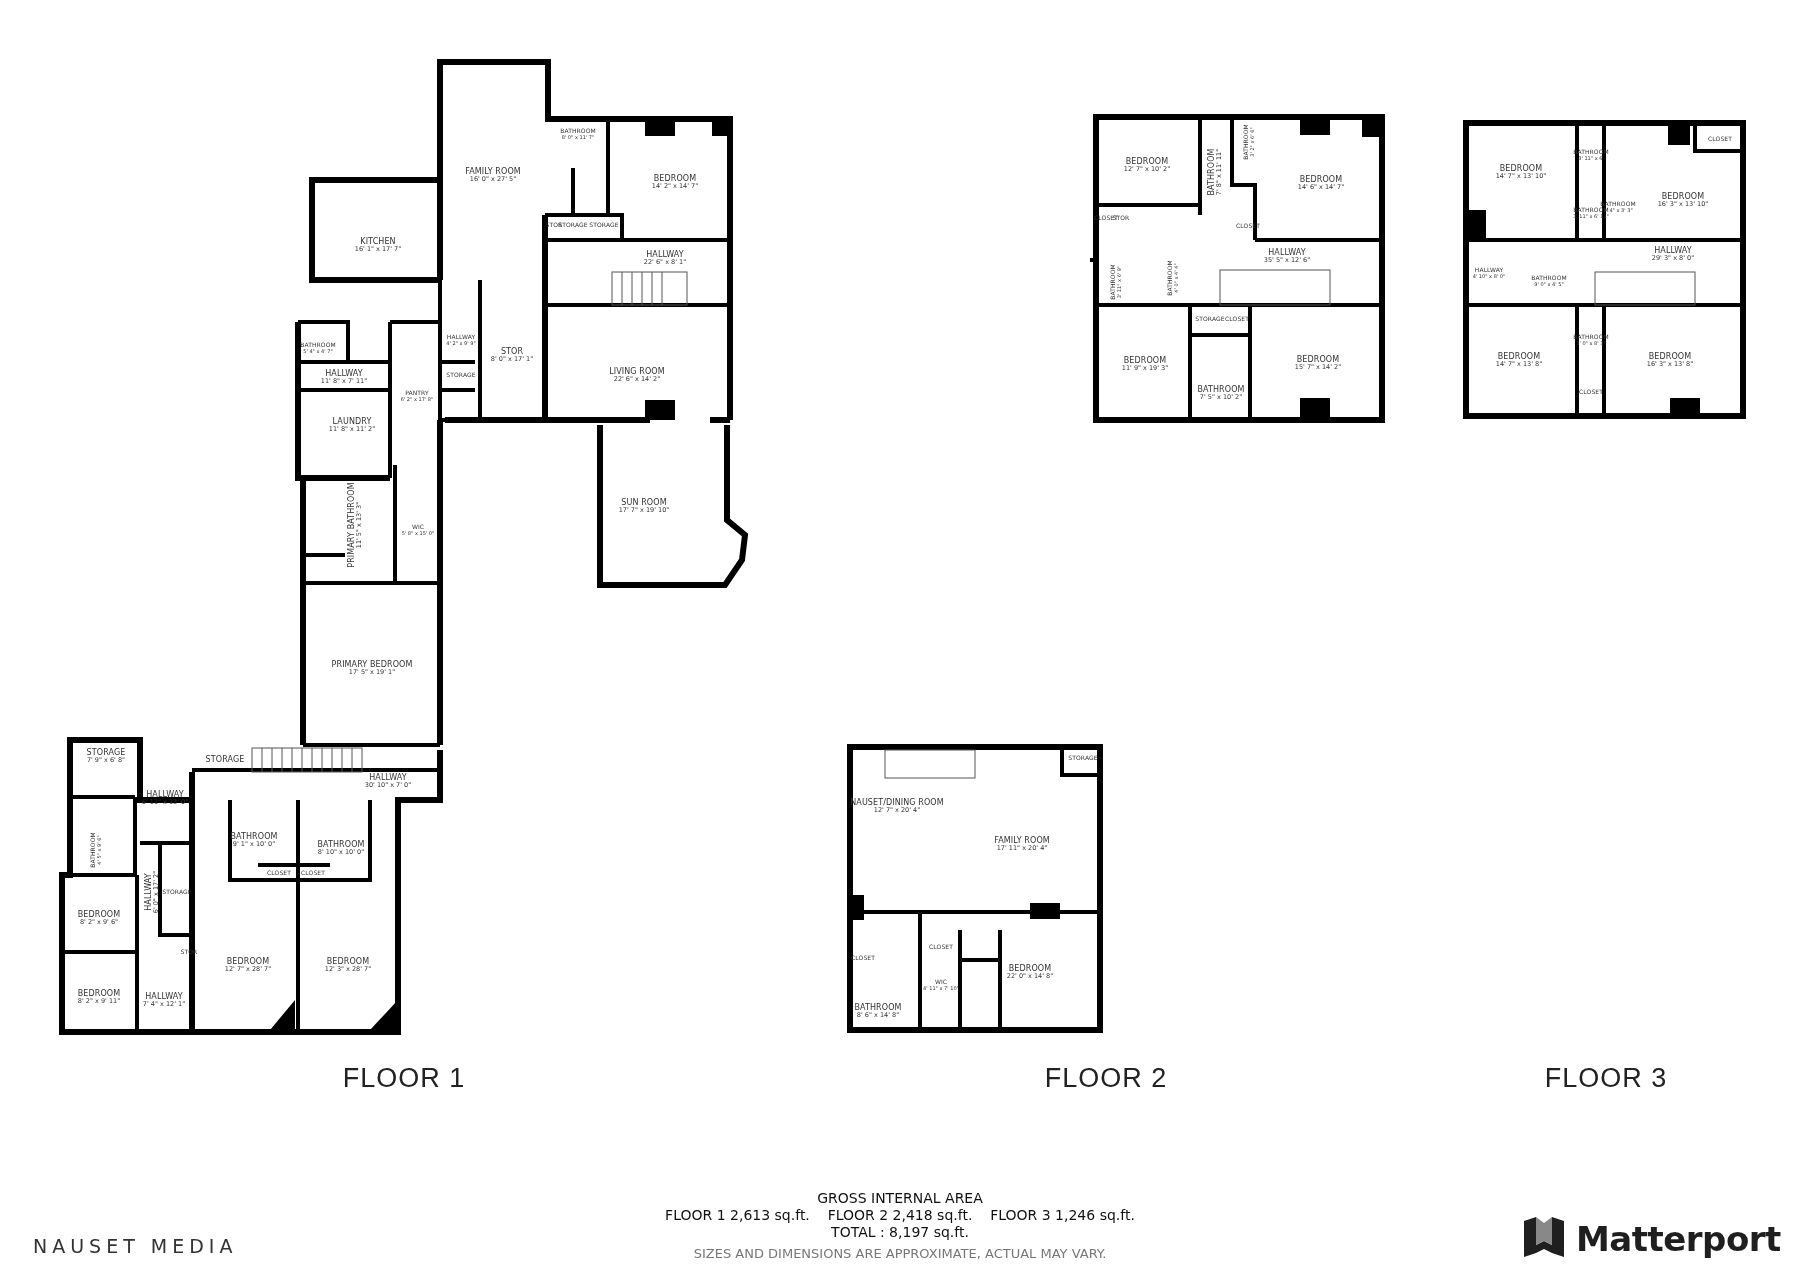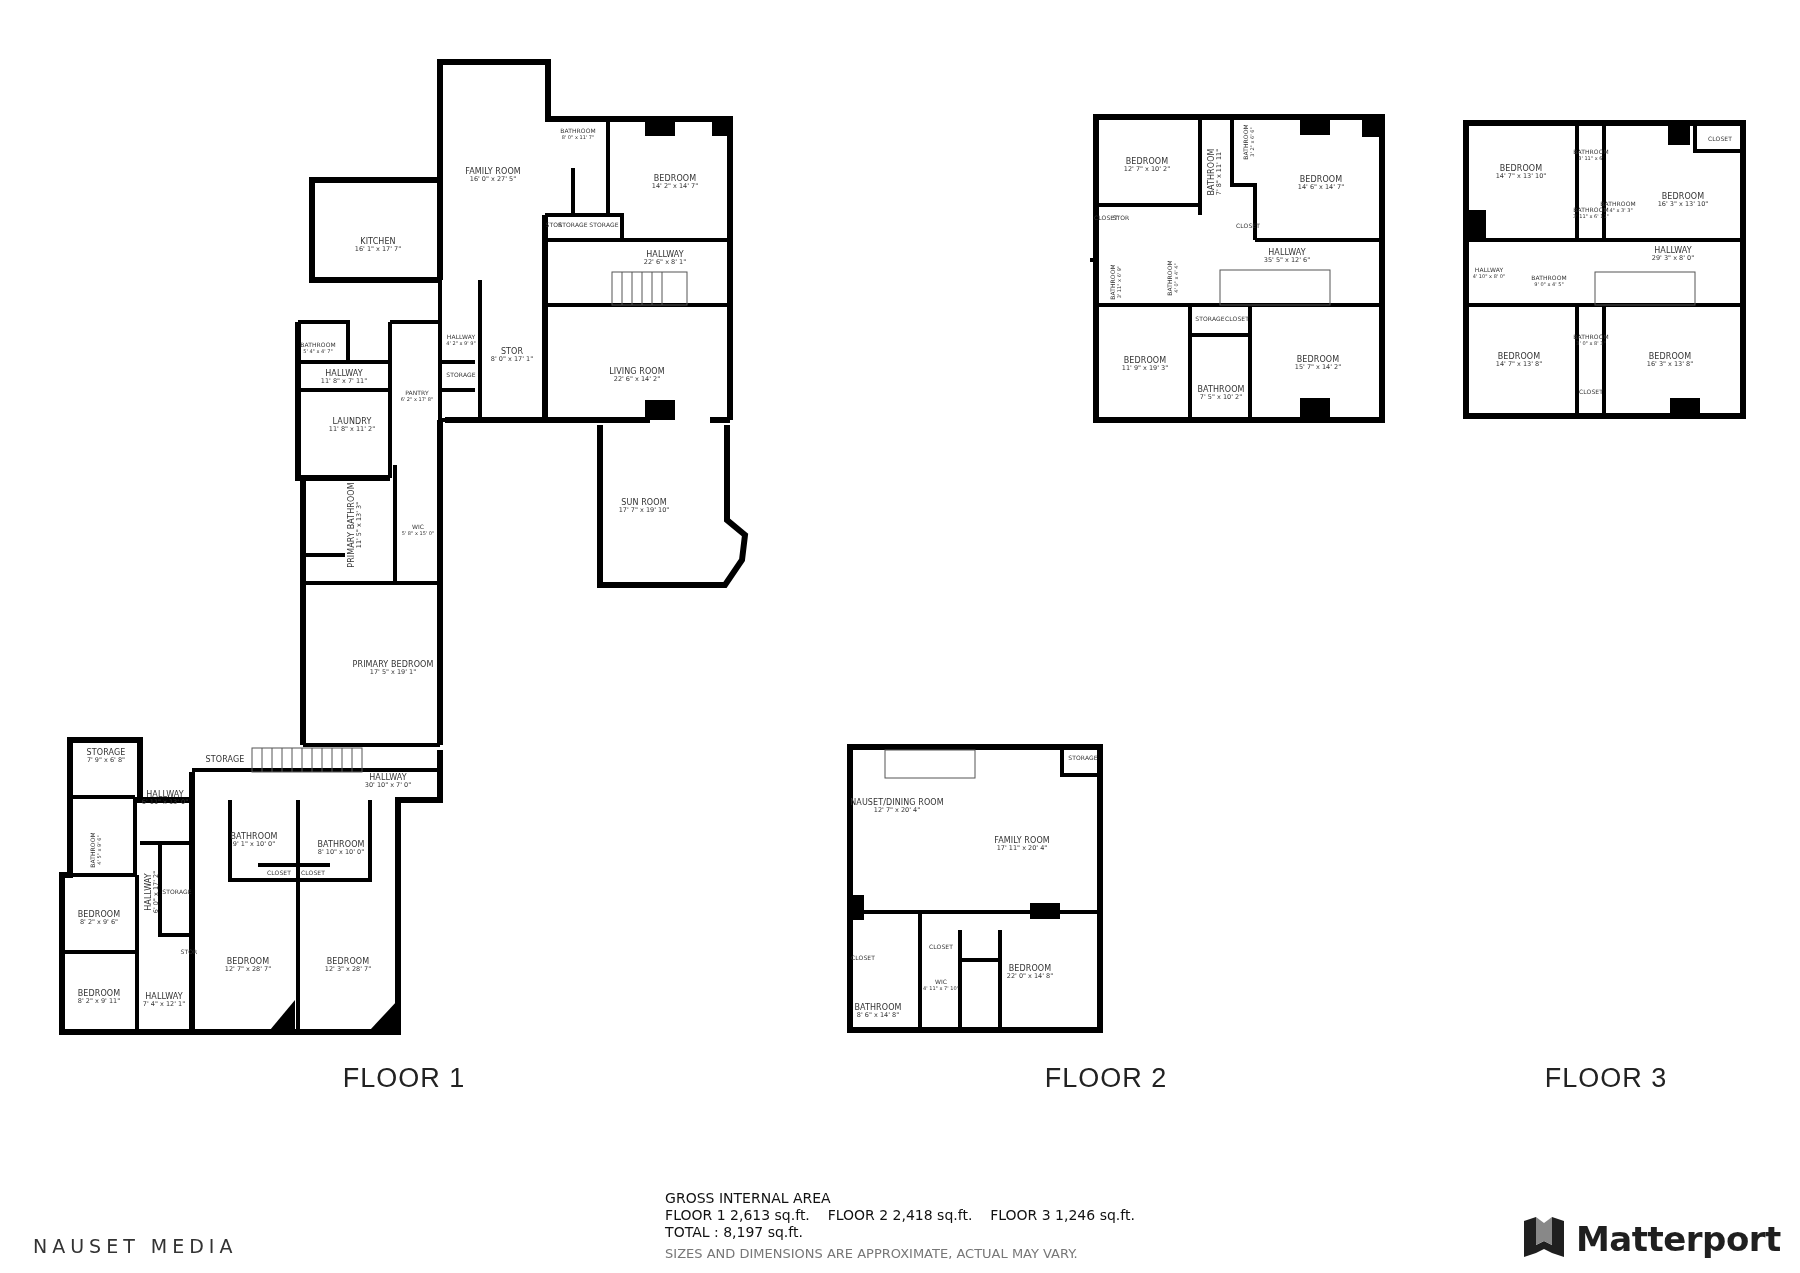--- a/index.html
+++ b/index.html
@@ -8,21 +8,21 @@
   .wall{fill:none;stroke:#000;stroke-width:6;stroke-linejoin:miter;}
   .iwall{fill:none;stroke:#000;stroke-width:4;}
   .stair{fill:none;stroke:#555;stroke-width:1;}
   .room{position:absolute;text-align:center;transform:translate(-50%,-50%);white-space:nowrap;line-height:1.15;}
   .room .n{font-size:8px;letter-spacing:0.1px;display:block;color:#333;}
   .room .d{font-size:6.5px;display:block;color:#333;}
   .room.sm .n{font-size:6px;}
   .room.sm .d{font-size:5px;}
   .room.vert{transform:translate(-50%,-50%) rotate(-90deg);}
   .floor-label{position:absolute;font-family:"Liberation Sans",sans-serif;font-size:27px;letter-spacing:1px;color:#222;transform:translateX(-50%);}
-  .gia{position:absolute;left:900px;top:1190px;transform:translateX(-50%);font-family:"DejaVu Sans",sans-serif;font-size:14px;line-height:17px;color:#111;white-space:nowrap;}
+  .gia{position:absolute;left:900px;top:1190px;transform:translateX(-50%);text-align:center;font-family:"DejaVu Sans",sans-serif;font-size:14px;line-height:17px;color:#111;white-space:nowrap;}
   .gia .note{color:#777;font-size:13px;margin-top:4px;display:block;}
   .brand-left{position:absolute;left:33px;top:1235px;font-family:"DejaVu Sans",sans-serif;font-size:19px;letter-spacing:5px;color:#333;}
   .brand-right{position:absolute;left:1522px;top:1215px;display:flex;align-items:center;gap:10px;}
   .brand-right .txt{font-family:"DejaVu Sans",sans-serif;font-weight:bold;font-size:34px;color:#1f1f1f;letter-spacing:-0.5px;}
 </style>
 </head>
 <body>
 
 <svg class="plan" viewBox="0 0 1800 1273" xmlns="http://www.w3.org/2000/svg">
 
@@ -219,21 +219,21 @@
       <span class="d">11' 5" x 13' 3"</span>
     </div>
   <div class="room sm" style="left:418px;top:530px">
       <span class="n">WIC</span>
       <span class="d">5' 8" x 15' 0"</span>
     </div>
   <div class="room" style="left:644px;top:506px">
       <span class="n">SUN ROOM</span>
       <span class="d">17' 7" x 19' 10"</span>
     </div>
-  <div class="room" style="left:393px;top:668px">
+  <div class="room" style="left:372px;top:668px">
       <span class="n">PRIMARY BEDROOM</span>
       <span class="d">17' 5" x 19' 1"</span>
     </div>
   <div class="room" style="left:106px;top:756px">
       <span class="n">STORAGE</span>
       <span class="d">7' 9" x 6' 8"</span>
     </div>
   <div class="room" style="left:225px;top:760px">
       <span class="n">STORAGE</span>
     </div>

